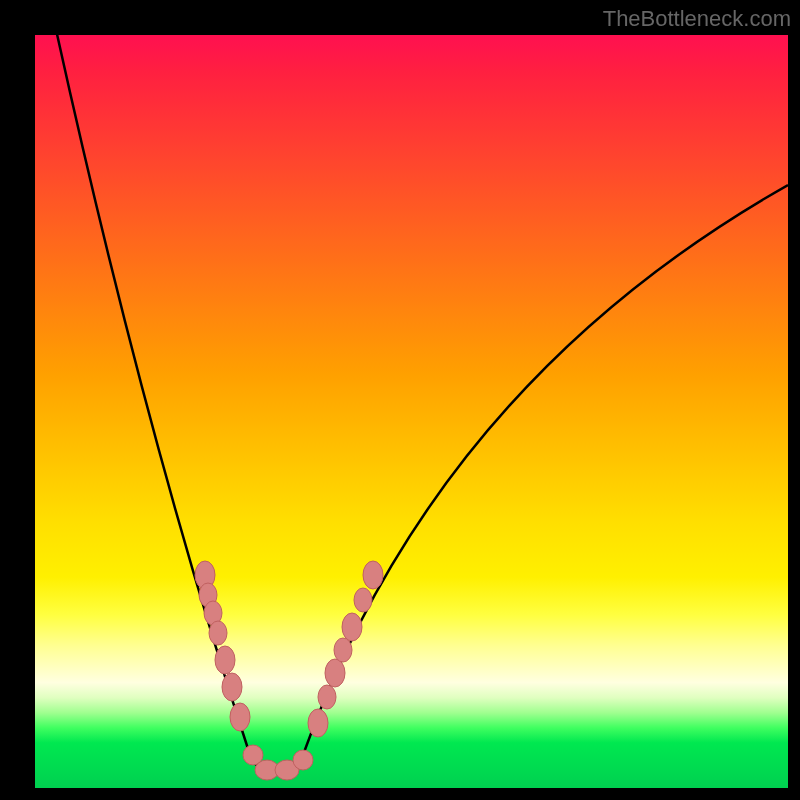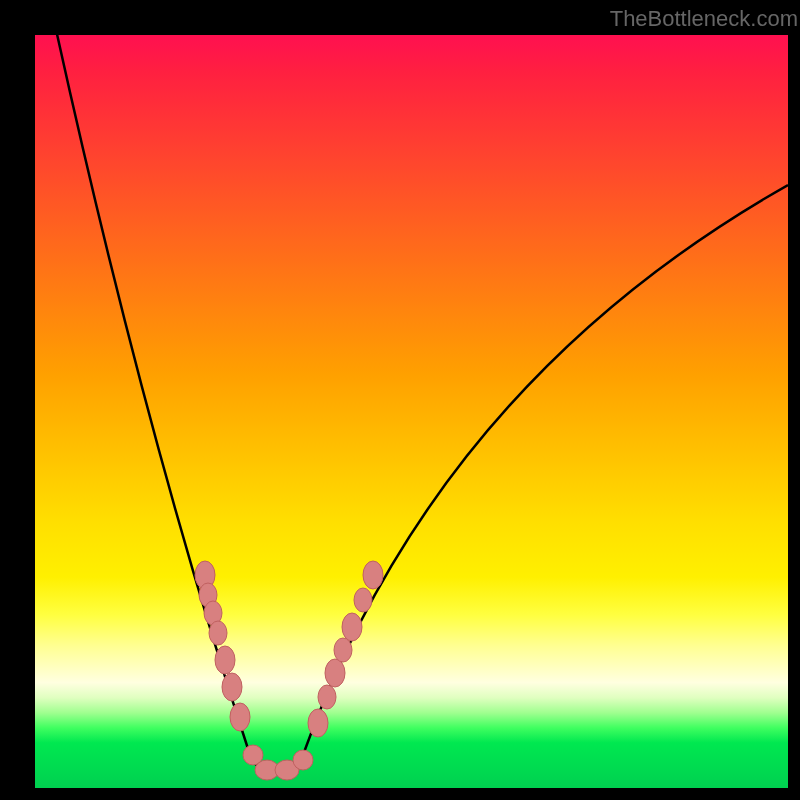--- a/index.html
+++ b/index.html
@@ -10,21 +10,21 @@
     body {
       width: 800px;
       height: 800px;
       background: #000;
       position: relative;
       overflow: hidden;
     }
     .watermark {
       position: absolute;
       top: 6px;
-      right: 2px;
+      right: 9px;
       font-family: Arial, sans-serif;
       font-size: 22px;
       color: #666;
       z-index: 10;
     }
     .chart-area {
       position: absolute;
       left: 35px;
       top: 35px;
       width: 753px;

